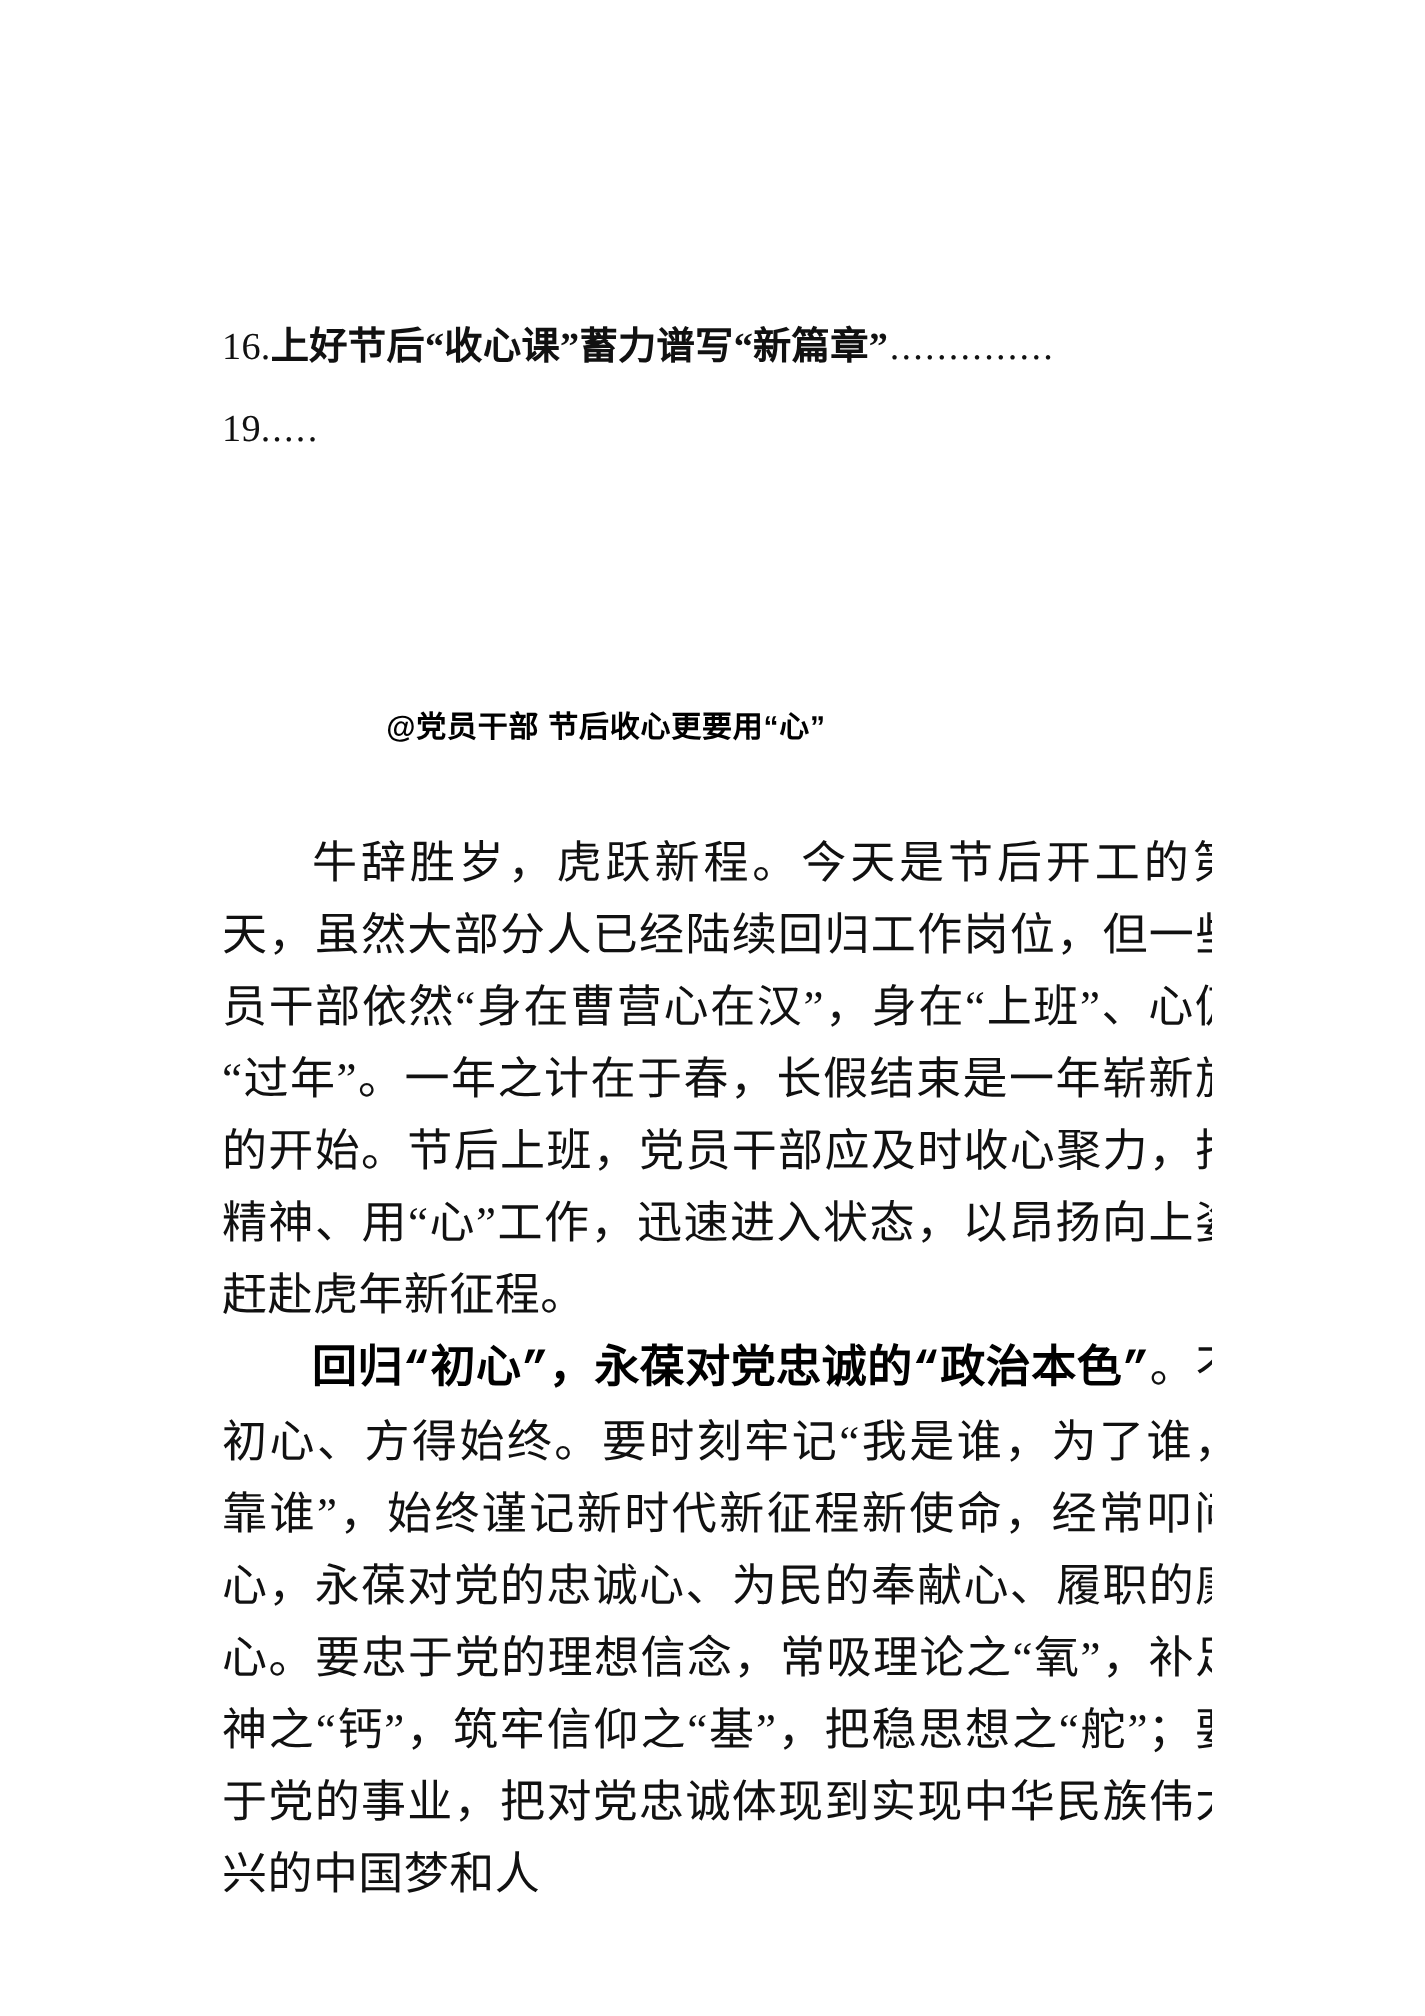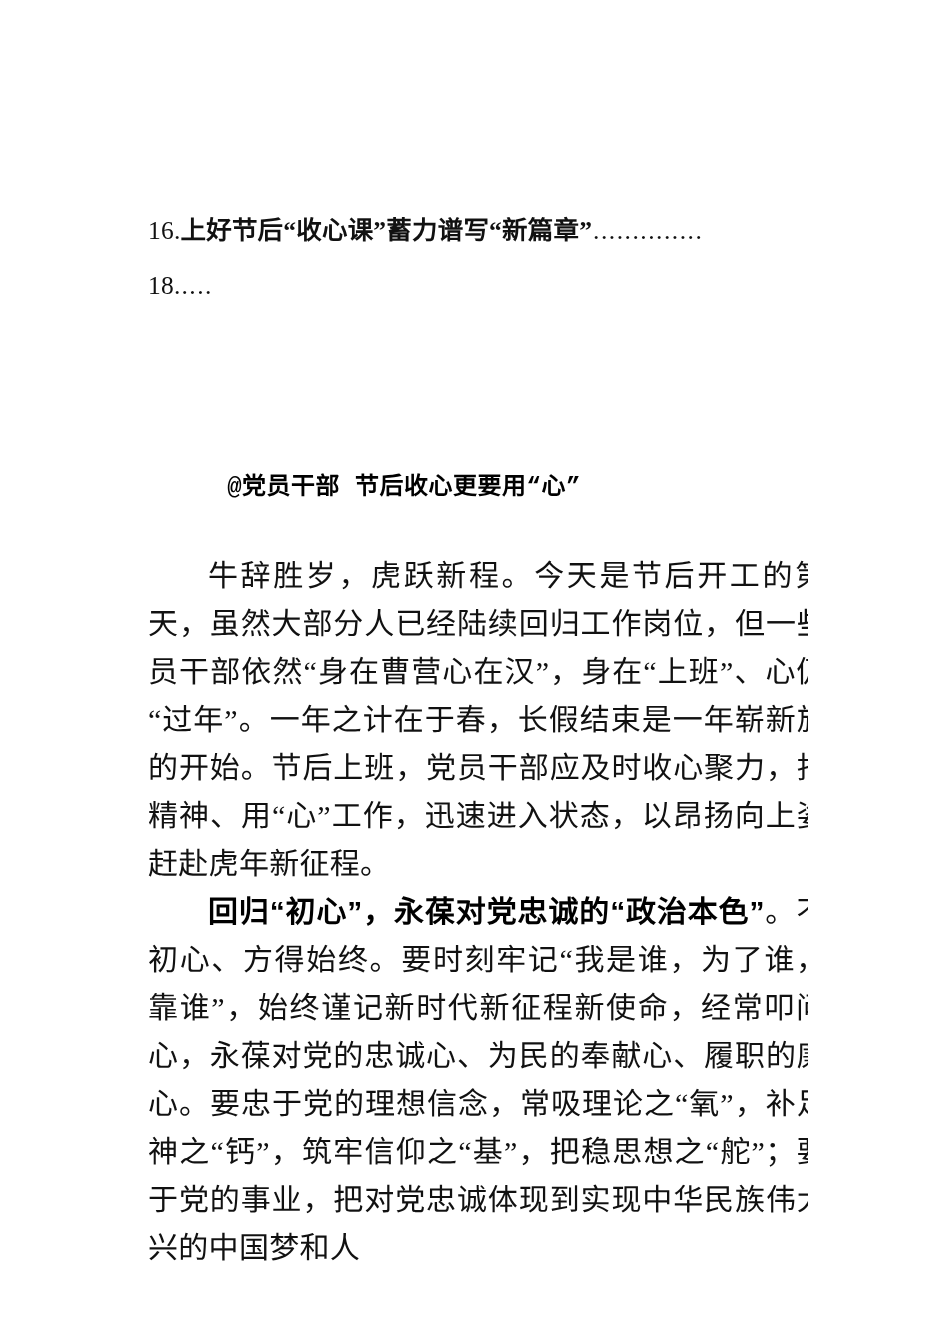--- a/index.html
+++ b/index.html
@@ -73,23 +73,23 @@
     font-weight: bold;
   }
 
   
   .doc-title {
     position: absolute;
     left: 0;
     right: 0;
     top: 449px;
     text-align: center;
-    font-family: Liberation Mono, monospace;
+    font-family: Liberation Sans, sans-serif;
     font-weight: 700;
-    font-size: 24px;
+    font-size: 20px;
     line-height: 46px;
     letter-spacing: 0.5px;
     color: #000000;
   }
 
   
   .body-text {
     position: absolute;
     left: 148px;
     top: 552px;
@@ -103,21 +103,21 @@
     text-align: justify;
     text-align-last: left;
     text-indent: 2em;
     margin: 0 0 0 0;
     color: #111111;
     letter-spacing: 0.3px;
     word-break: break-all;
   }
 
   .lead {
-    font-family: Liberation Sans, sans-serif;
+    font-family: Liberation Mono, monospace;
     font-weight: 700;
     color: #000000;
     letter-spacing: 0;
   }
 </style>
 </head>
 <body>
 
 <div class="page">
 
@@ -125,21 +125,21 @@
 
     <div class="toc-entry">
       <span class="toc-num">16.</span>
         <span class="toc-title">上好节后“收心课”蓄力谱写“新篇章”</span>
         <span class="toc-dots">..............</span>
         <span class="toc-page">43</span>
     </div>
 
 
     <div class="toc-entry">
-      <span class="toc-num">18.</span>
+      <span class="toc-num">19.</span>
         <span class="toc-dots">....</span>
         <span class="toc-page">32</span>
     </div>
 
   </div>
 
   <h1 class="doc-title">@党员干部 节后收心更要用“心”</h1>
 
   <div class="body-text">
 

